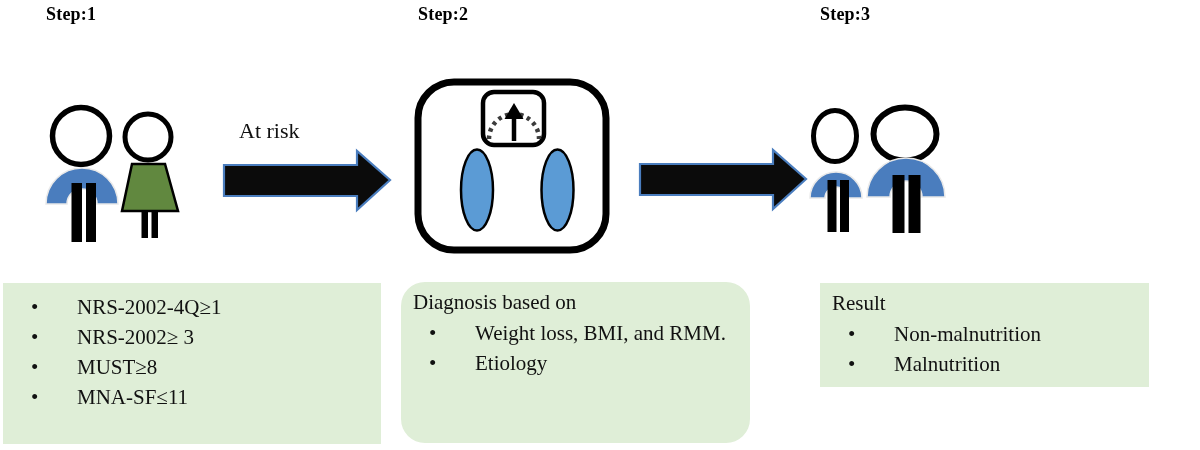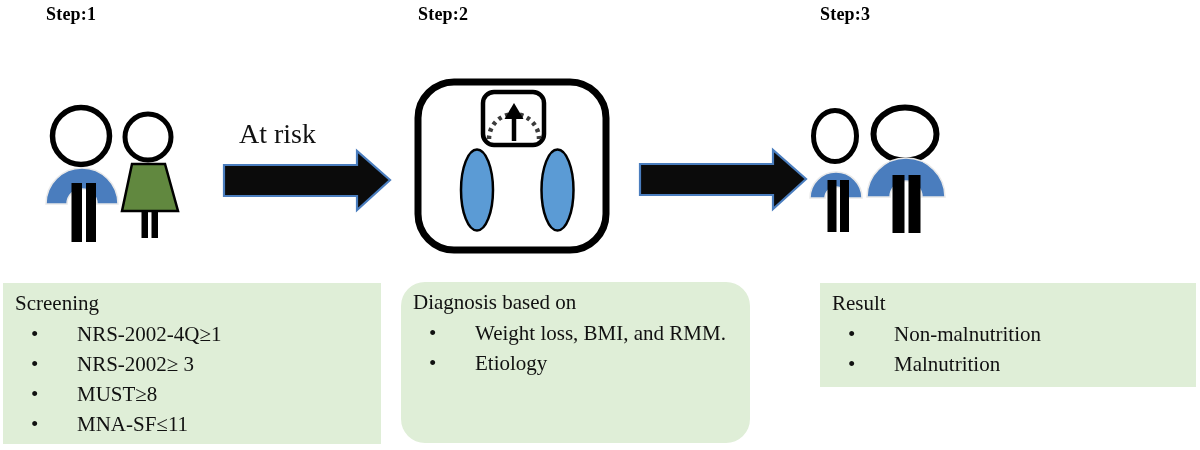--- a/index.html
+++ b/index.html
@@ -13,34 +13,34 @@
   .step-label{
     position:absolute;top:4px;
     font-weight:bold;font-size:18px;color:#000;
     letter-spacing:0.2px;
   }
   #step1-label{left:46px;}
   #step2-label{left:418px;}
   #step3-label{left:820px;}
   #at-risk-label{
     position:absolute;left:239px;top:118px;
-    font-size:28px;color:#111;
+    font-size:22px;color:#111;
   }
   #diagram-svg{position:absolute;left:0;top:0;}
   .green-box{
     position:absolute;
     background:var(--box-green);
     color:#111;
     font-size:21px;
     box-sizing:border-box;
     padding:7px 10px 0 12px;
   }
   #screening-box{left:3px;top:283px;width:378px;height:161px;}
   #diagnosis-box{left:401px;top:282px;width:349px;height:161px;border-radius:24px;}
-  #result-box{left:820px;top:283px;width:376px;height:104px;}
+  #result-box{left:820px;top:283px;width:329px;height:104px;}
   .box-title{line-height:27px;}
   .box-list{
     list-style:none;margin:2px 0 0 0;padding:0;
   }
   .box-list li{
     position:relative;
     padding-left:62px;
     line-height:30px;
   }
   .box-list li::before{
@@ -97,21 +97,20 @@
     </g>
   </svg>
 
   <div class="step-label" id="step1-label">Step:1</div>
   <div class="step-label" id="step2-label">Step:2</div>
   <div class="step-label" id="step3-label">Step:3</div>
 
   <div id="at-risk-label">At risk</div>
 
   <div class="green-box" id="screening-box">
-    <div class="box-title">Screening</div>
     <ul class="box-list">
       <li>NRS-2002-4Q≥1</li>
       <li>NRS-2002≥ 3</li>
       <li>MUST≥8</li>
       <li>MNA-SF≤11</li>
     </ul>
   </div>
 
   <div class="green-box" id="diagnosis-box">
     <div class="box-title">Diagnosis based on</div>

